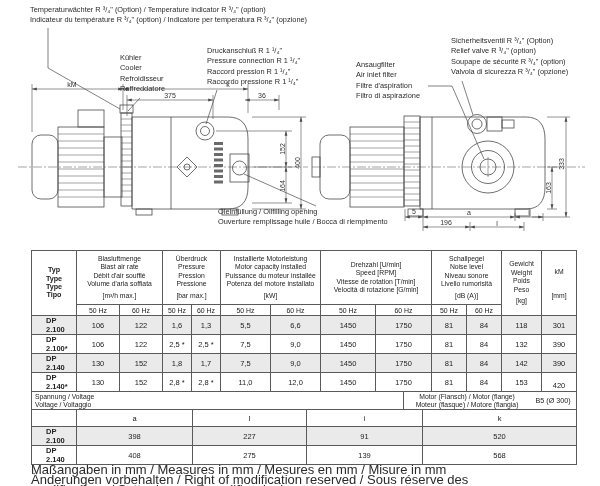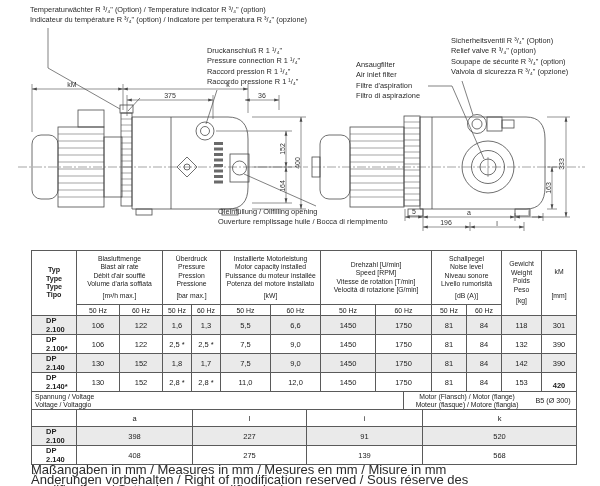--- a/index.html
+++ b/index.html
@@ -26,21 +26,21 @@
   .vflex{display:flex;align-items:center;height:17px;font-size:6.8px;line-height:8px;}
   .v-label{text-align:left;padding-left:3px;width:78px;}
   .v-value{flex:1;text-align:left;padding-left:34px;font-size:7.2px;margin-top:38px;}
   .v-motor{border-left:1px solid #5a5a5a;display:flex;align-items:center;height:17px;}
   .v-motor-lines{width:126px;text-align:center;}
   .v-b5{width:46px;font-size:7.2px;text-align:center;}
   .dimtbl{margin-top:-1px;}
   .dimtbl tr{height:17px;}
   .dimtbl td{font-size:7.5px;}
   .foot{margin-top:0;font-size:13px;line-height:10px;color:#2a2a2a;}
-  .pad-low{padding-top:7px;font-weight:bold;}
+  .pad-low{padding-top:7px;}
 </style>
 </head>
 <body>
 
 <div class="wrap">
 
   <svg width="600" height="248" viewBox="0 0 600 248">
     <defs>
       <marker id="ar" markerWidth="9" markerHeight="8" refX="8" refY="3" orient="auto-start-reverse">
         <path d="M0,0.6 L8,3 L0,5.4 z" fill="#4a4a4a"></path>
@@ -138,20 +138,26 @@
         <text x="529" y="214.5">i</text>
         <text x="446" y="225">196</text>
         <text x="497" y="225.5">l</text>
       </g>
     </g>
   </svg>
 
   <div class="ann" style="left:30px;top:5px">
     <div>Temperaturwächter R ³/₄" (Option) / Temperature indicator R ³/₄" (option)</div>
     <div>Indicateur du température R ³/₄" (option) / Indicatore per temperatura R ³/₄" (opzione)</div>
+  </div>
+  <div class="ann" style="left:120px;top:53px">
+    <div>Kühler</div>
+    <div>Cooler</div>
+    <div>Refroidisseur</div>
+    <div>Raffreddatore</div>
   </div>
   <div class="ann" style="left:207px;top:46px">
     <div>Druckanschluß R 1 ¹/₄"</div>
     <div>Pressure connection R 1 ¹/₄"</div>
     <div>Raccord pression R 1 ¹/₄"</div>
     <div>Raccordo pressione R 1 ¹/₄"</div>
   </div>
   <div class="ann" style="left:356px;top:60px">
     <div>Ansaugfilter</div>
     <div>Air inlet filter</div>

